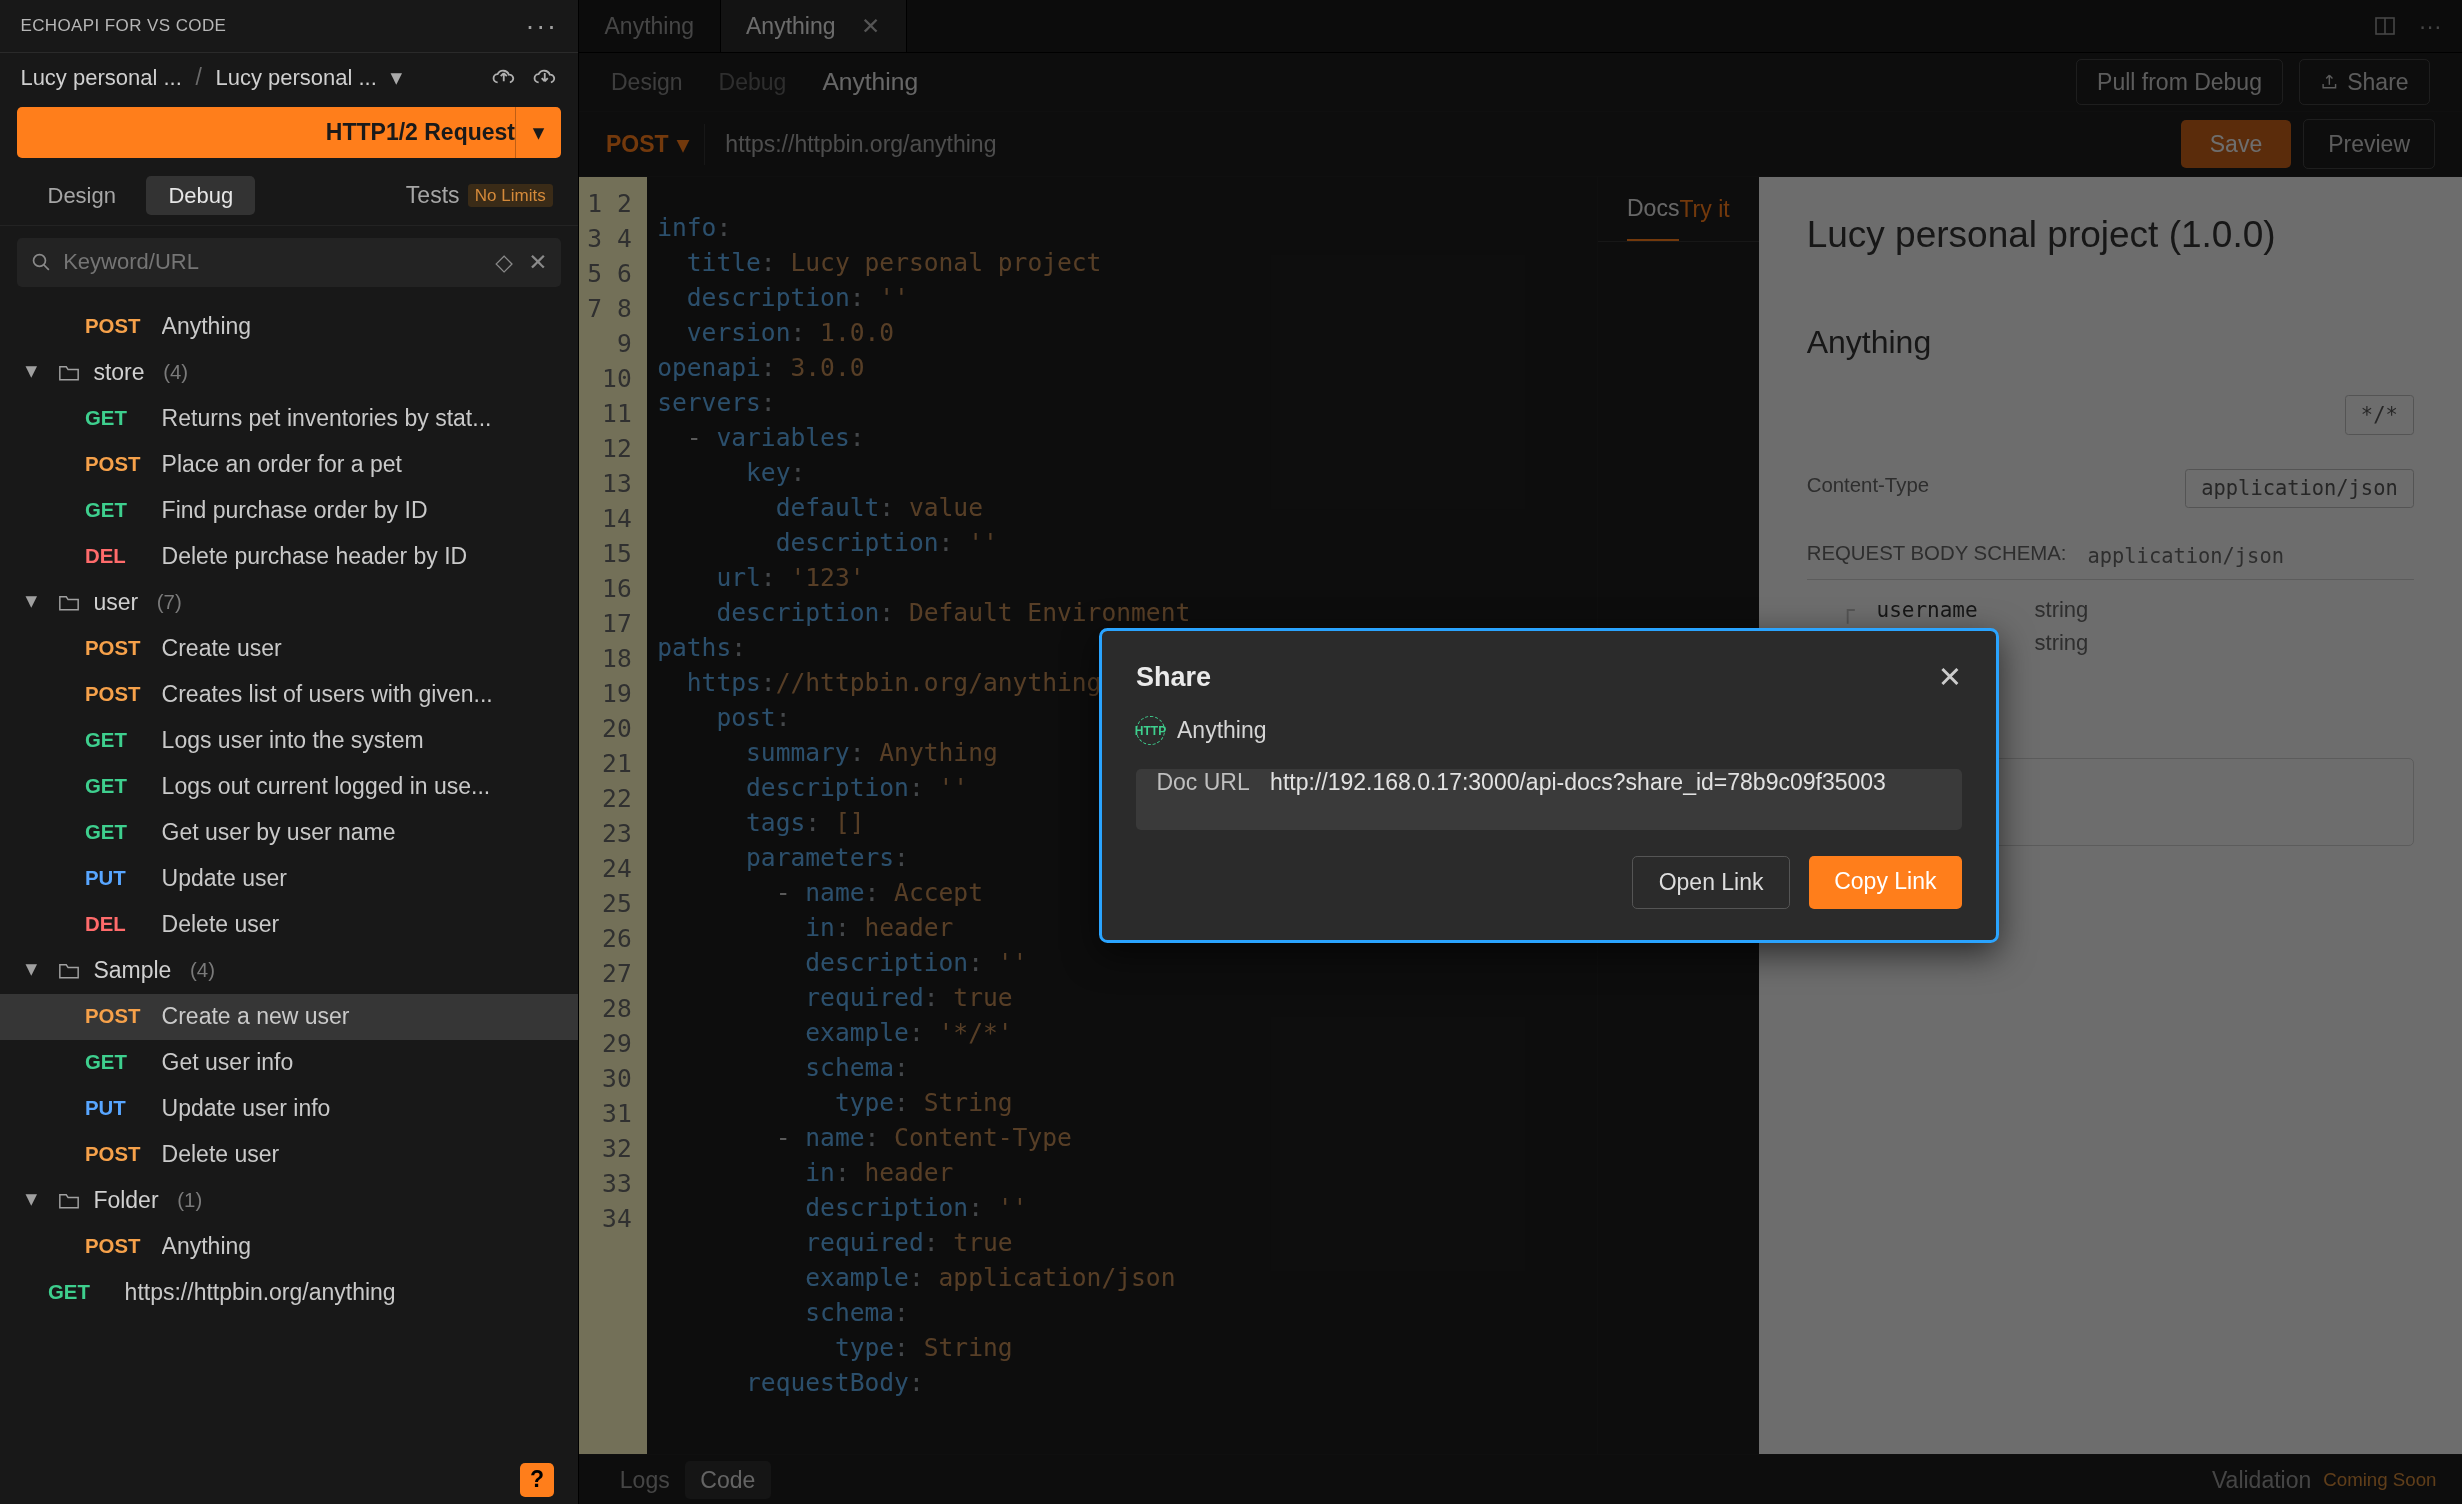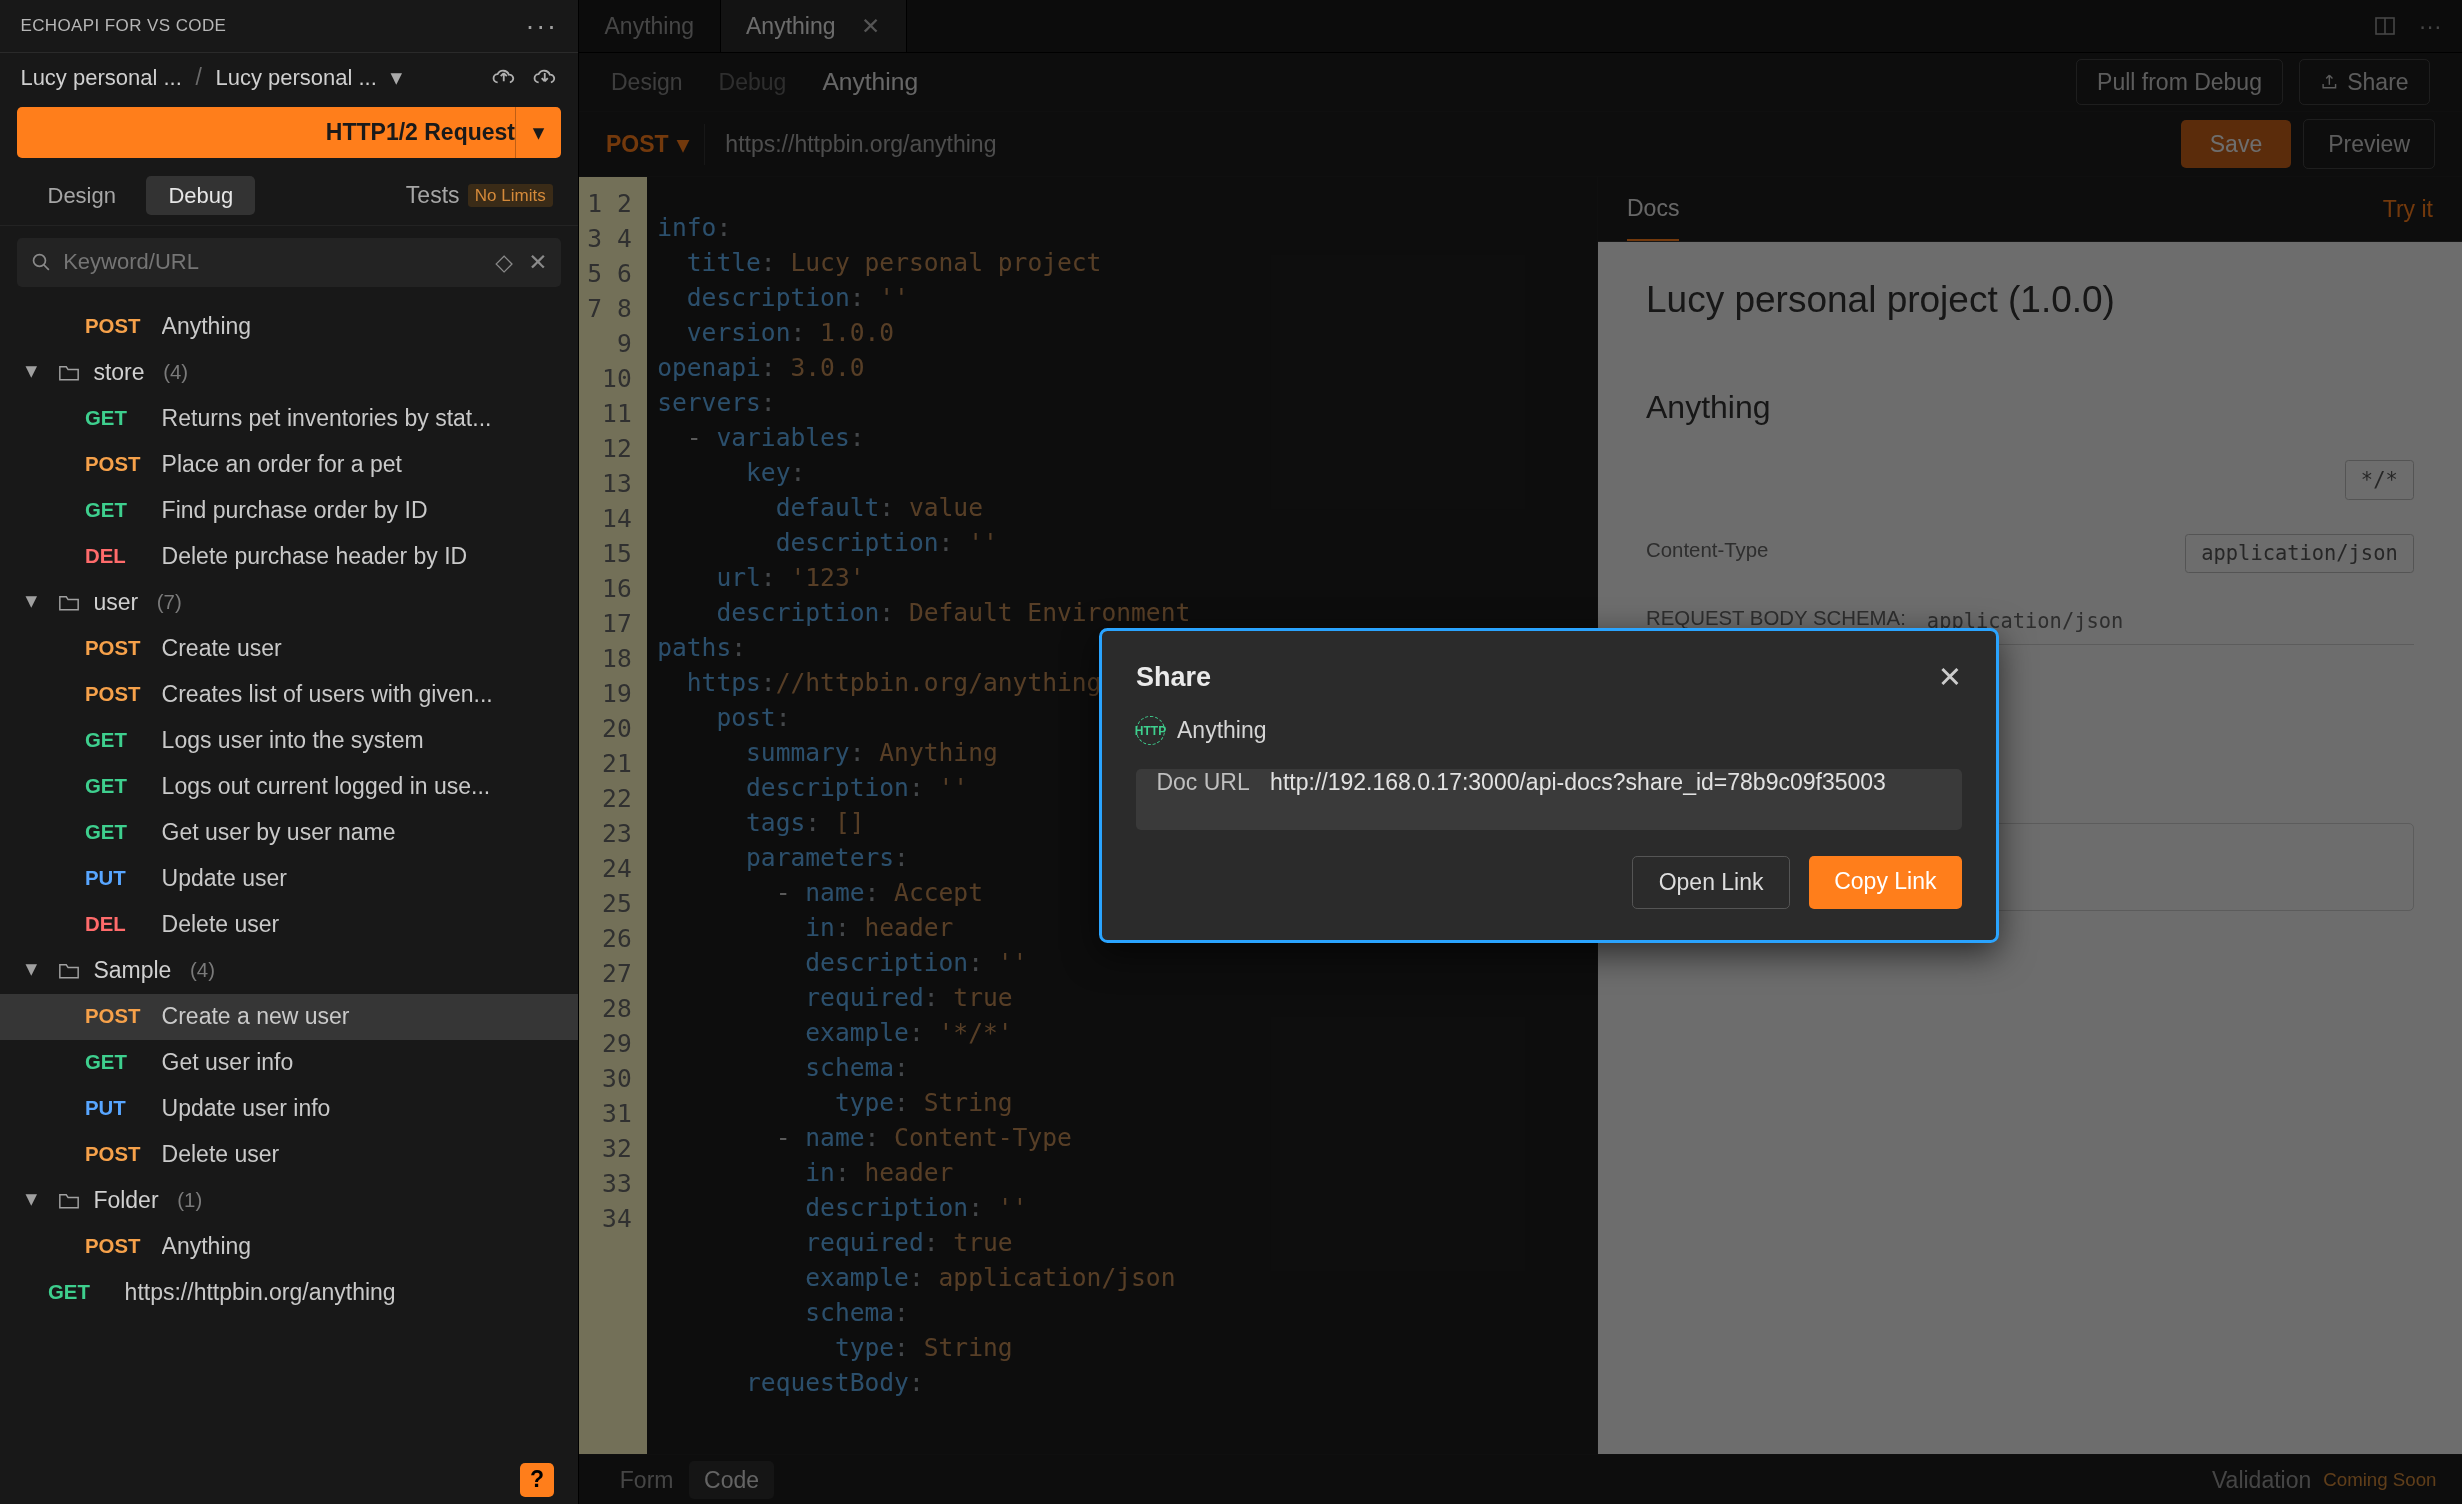--- a/index.html
+++ b/index.html
@@ -82,21 +82,21 @@
   .url-row{height:65px;display:flex;align-items:center;padding:0 27px;gap:0;border-bottom:0.8px solid #232323}
   .method-sel{display:flex;align-items:center;gap:8.5px;color:var(--orange);font-weight:700;padding-right:15.3px;border-right:0.8px solid #333;height:41px}
   .url-input{flex:1;padding:0 20.4px;color:#aaa}
   .btn-save{background:#c9621a;color:#f3f3f3;border-radius:5.1px;padding:10.2px 29px;margin-left:12px}
   .btn-preview{border:0.8px solid #444;border-radius:5.1px;padding:10.2px 24px;margin-left:12px;color:#ccc}
   .work{flex:1;display:flex;min-height:0}
   .editor{flex:0 0 1019px;border-right:0.8px solid #232323;display:flex;overflow:hidden;font-family:ui-monospace,Menlo,Consolas,monospace;font-size:24.6px;line-height:35px}
   .gutter{width:68px;text-align:right;padding:8.5px 15.3px 8.5px 0;color:#6b6b6b;background:#fef9c3;user-select:none}
   .code{flex:1;padding:8.5px 0 8.5px 10.2px;white-space:pre;color:#c8c8c8;overflow:hidden}
   .k{color:#61afef}.s{color:#c28b55}.p{color:#9aa0a6}.lit{color:#c28b55}
-  .docs{flex:1;display:flex;flex-direction:column}
+  .docs{flex:1;display:flex;flex-direction:row}
   .docs-hdr{height:65px;display:flex;align-items:center;padding:0 29px;border-bottom:1.7px solid #333}
   .docs-hdr .tab{padding:0;border:0;color:#e5e5e5;border-bottom:2.5px solid var(--orange);height:100%;display:flex;align-items:center}
   .docs-hdr .try{margin-left:auto;color:var(--orange)}
   .docs-body{flex:1;background:#f1f1f1;color:#222;padding:37px 48px;overflow:hidden}
   .docs-body h1{font-size:37px;font-weight:500;margin:0 0 68px;color:#333}
   .docs-body h2{font-size:32px;font-weight:400;margin:0 0 34px;color:#333}
   .chips{display:flex;gap:17px;margin-bottom:34px}
   .chip{border:0.8px solid #bbb;border-radius:3.4px;padding:6.8px 15.3px;font-family:ui-monospace,monospace;font-size:20.4px;color:#555}
   .docs-label{color:#666;font-size:20.4px;margin-bottom:5.1px}
   .mono{font-family:ui-monospace,monospace}
@@ -462,21 +462,21 @@
             <div class="resp-box">
               <div class="resp-code"><span style="color:#2a9a5b">▸</span> <span>200</span></div>
               <div class="resp-status">Success</div>
             </div>
           </div>
         </div>
       </div>
     </div>
 
     <div class="bottombar">
-      <div class="bb-tab">Form</div>
+      <div class="bb-tab">Logs</div>
       <div class="bb-tab active">Code</div>
       <div class="bb-right">
         <span>Validation</span>
         <span class="soon">Coming Soon</span>
       </div>
     </div>
   </section>
 </div>
 
 <div class="modal">

